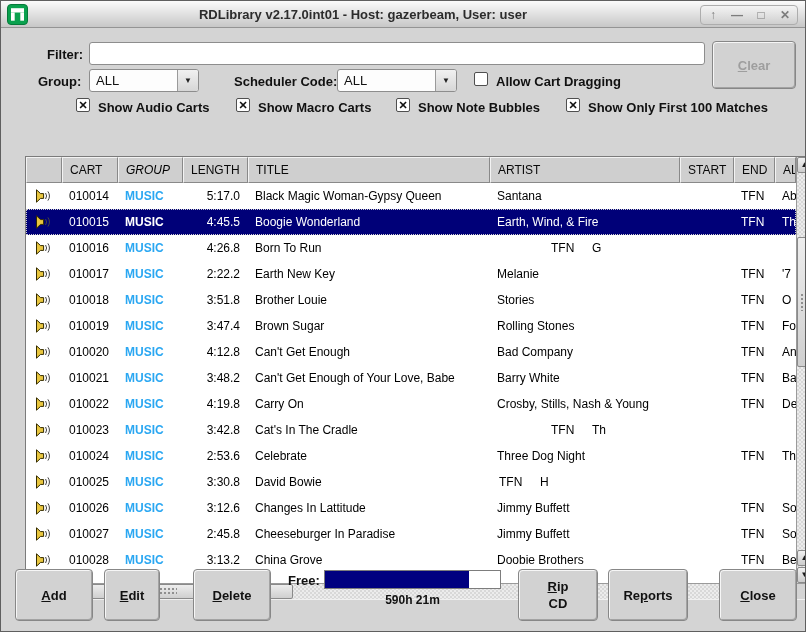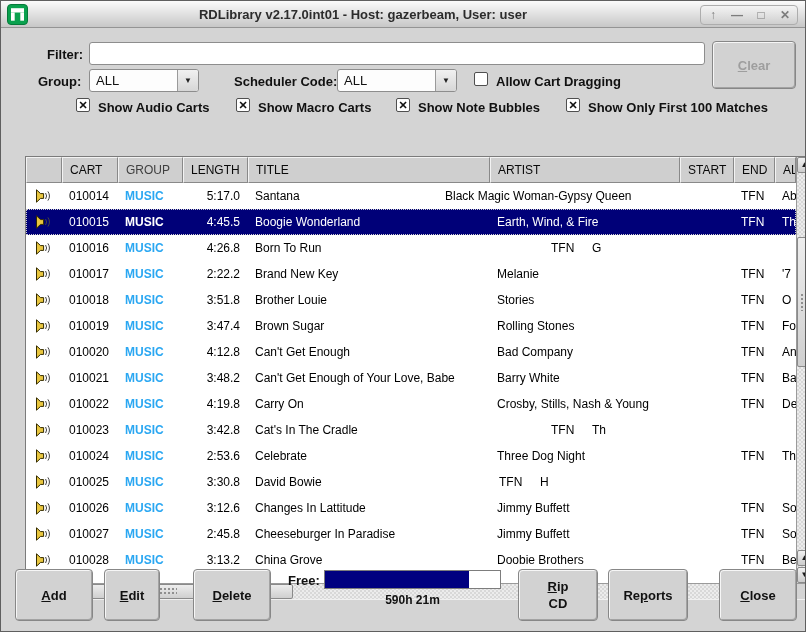--- a/index.html
+++ b/index.html
@@ -137,43 +137,43 @@
   <span class="lbl" style="left:257px;top:99px;">Show Macro Carts</span>
   <span class="cb" style="left:395px;top:97px;"><span>✕</span></span>
   <span class="lbl" style="left:417px;top:99px;">Show Note Bubbles</span>
   <span class="cb" style="left:565px;top:97px;"><span>✕</span></span>
   <span class="lbl" style="left:587px;top:99px;">Show Only First 100 Matches</span>
 
   <div class="table-frame">
     <div class="thead">
       <div class="hcell col-icon"></div>
       <div class="hcell col-cart">CART</div>
-      <div class="hcell col-group" style="font-weight:normal;color:#404040;">GROUP</div>
+      <div class="hcell col-group" style="font-weight:normal;color:#000000;font-style:italic;">GROUP</div>
       <div class="hcell col-length">LENGTH</div>
       <div class="hcell col-title">TITLE</div>
       <div class="hcell col-artist">ARTIST</div>
       <div class="hcell col-start">START</div>
       <div class="hcell col-end">END</div>
       <div class="hcell col-album">ALBUM</div>
     </div>
 
     <div class="tbody">
         <div class="trow">
           <div class="cell col-icon">
   <svg width="17" height="16" viewBox="0 0 17 16">
     <path d="M1.5 1.8 V14.2 L5.6 10.4 H8.6 V5.6 H5.6 Z" fill="#e9c63e" stroke="#332b00" stroke-width="1"></path>
     <path d="M10.6 5 q2 3 0 6" fill="none" stroke="#444" stroke-width="1"></path>
     <path d="M12.9 3.4 q3.1 4.6 0 9.2" fill="none" stroke="#444" stroke-width="1"></path>
   </svg>
 </div>
           <div class="cell col-cart">010014</div>
           <div class="cell col-group">MUSIC</div>
           <div class="cell col-length">5:17.0</div>
+          <div class="cell col-title">Black Magic Woman-Gypsy Queen</div>
           <div class="cell col-artist">Santana</div>
-          <div class="cell col-title">Black Magic Woman-Gypsy Queen</div>
           <div class="cell col-start"></div>
           <div class="cell col-end">TFN</div>
           <div class="cell col-album">Ab</div>
         </div>
         <div class="trow selected">
           <div class="cell col-icon">
   <svg width="17" height="16" viewBox="0 0 17 16">
     <path d="M1.5 1.8 V14.2 L5.6 10.4 H8.6 V5.6 H5.6 Z" fill="#e9c63e" stroke="#332b00" stroke-width="1"></path>
     <path d="M10.6 5 q2 3 0 6" fill="none" stroke="#444" stroke-width="1"></path>
     <path d="M12.9 3.4 q3.1 4.6 0 9.2" fill="none" stroke="#444" stroke-width="1"></path>
@@ -208,21 +208,21 @@
           <div class="cell col-icon">
   <svg width="17" height="16" viewBox="0 0 17 16">
     <path d="M1.5 1.8 V14.2 L5.6 10.4 H8.6 V5.6 H5.6 Z" fill="#e9c63e" stroke="#332b00" stroke-width="1"></path>
     <path d="M10.6 5 q2 3 0 6" fill="none" stroke="#444" stroke-width="1"></path>
     <path d="M12.9 3.4 q3.1 4.6 0 9.2" fill="none" stroke="#444" stroke-width="1"></path>
   </svg>
 </div>
           <div class="cell col-cart">010017</div>
           <div class="cell col-group">MUSIC</div>
           <div class="cell col-length">2:22.2</div>
-          <div class="cell col-title">Brand New Key</div>
+          <div class="cell col-title">Earth New Key</div>
           <div class="cell col-artist">Melanie</div>
           <div class="cell col-start"></div>
           <div class="cell col-end">TFN</div>
           <div class="cell col-album">'7</div>
         </div>
         <div class="trow">
           <div class="cell col-icon">
   <svg width="17" height="16" viewBox="0 0 17 16">
     <path d="M1.5 1.8 V14.2 L5.6 10.4 H8.6 V5.6 H5.6 Z" fill="#e9c63e" stroke="#332b00" stroke-width="1"></path>
     <path d="M10.6 5 q2 3 0 6" fill="none" stroke="#444" stroke-width="1"></path>

